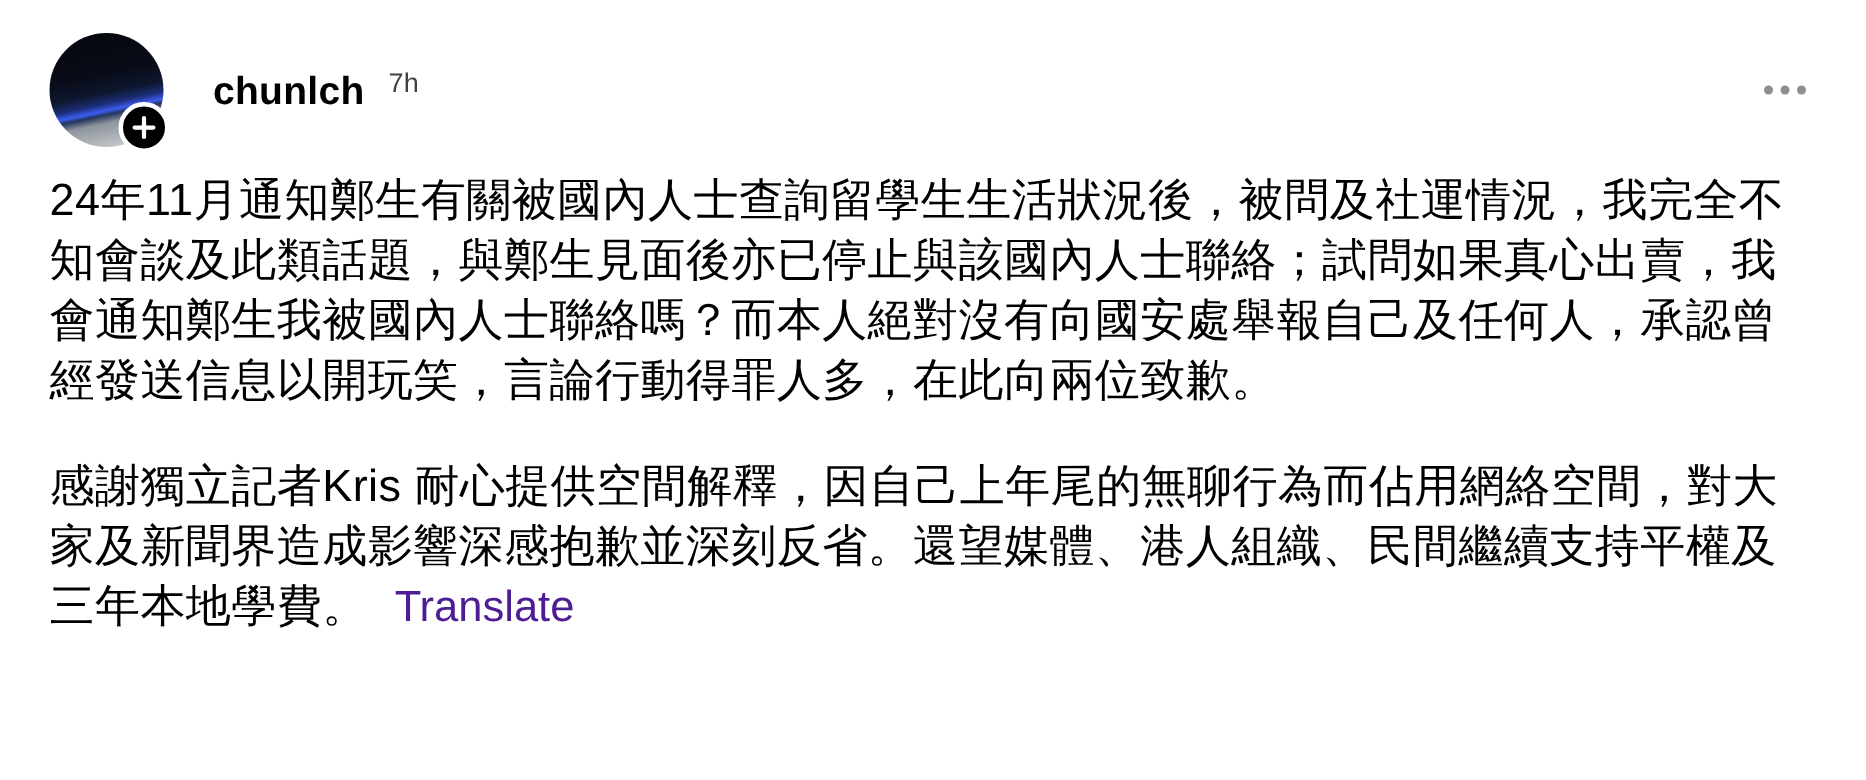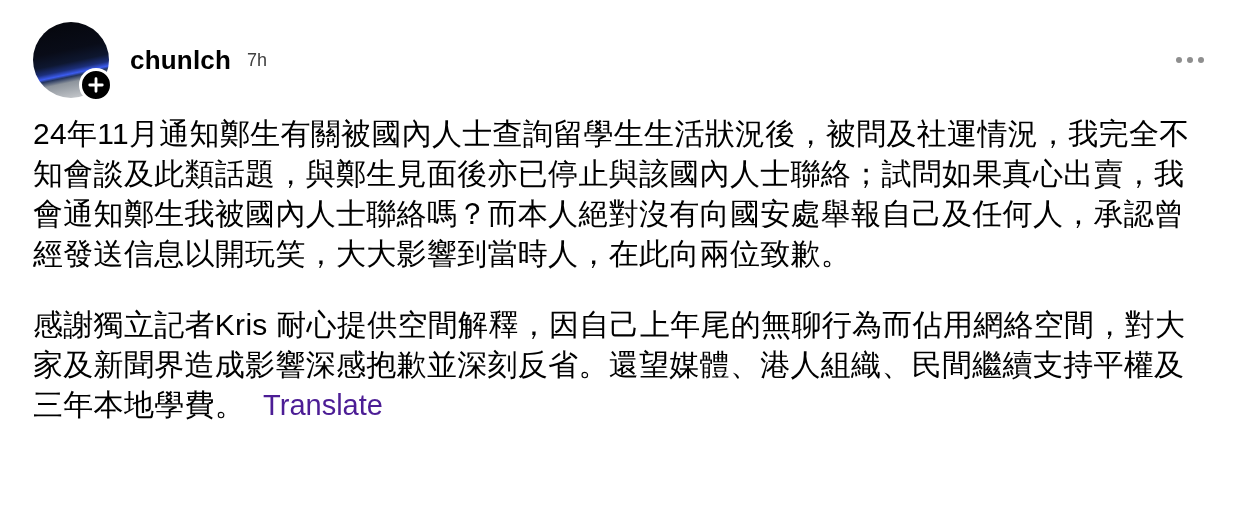--- a/index.html
+++ b/index.html
@@ -55,22 +55,21 @@
     background: #000000;
     border: 3px solid #ffffff;
     display: flex;
     align-items: center;
     justify-content: center;
     cursor: pointer;
   }
   .follow-badge svg { display: block; }
   .header-text {
     display: flex;
-    align-items: center;
-    margin-left: 21px;
+    margin-left: 33px;
   }
   .username {
     font-size: 26px;
     font-weight: 700;
     color: #000000;
     letter-spacing: 0.2px;
     cursor: pointer;
   }
   .timestamp {
     font-size: 18px;
@@ -142,20 +141,20 @@
     <div class="header-spacer"></div>
 
     <button class="more-btn">
       <span class="more-dots"></span>
     </button>
 
   </div>
 
   <div class="post-content">
     <p>
-      <span>24年11月通知鄭生有關被國內人士查詢留學生生活狀況後，被問及社運情況，我完全不知會談及此類話題，與鄭生見面後亦已停止與該國內人士聯絡；試問如果真心出賣，我會通知鄭生我被國內人士聯絡嗎？而本人絕對沒有向國安處舉報自己及任何人，承認曾經發送信息以開玩笑，大大影響到當時人，在此向兩位致歉。</span>
+      <span>24年11月通知鄭生有關被國內人士查詢留學生生活狀況後，被問及社運情況，我完全不知會談及此類話題，與鄭生見面後亦已停止與該國內人士聯絡；試問如果真心出賣，我會通知鄭生我被國內人士聯絡嗎？而本人絕對沒有向國安處舉報自己及任何人，承認曾經發送信息以開玩笑，言論行動得罪人多，在此向兩位致歉。</span>
     </p>
     <p>
       <span>感謝獨立記者Kris 耐心提供空間解釋，因自己上年尾的無聊行為而佔用網絡空間，對大家及新聞界造成影響深感抱歉並深刻反省。還望媒體、港人組織、民間繼續支持平權及三年本地學費。</span><button class="translate-link">Translate</button>
     </p>
   </div>
 
 </div>
 
 </body></html>

